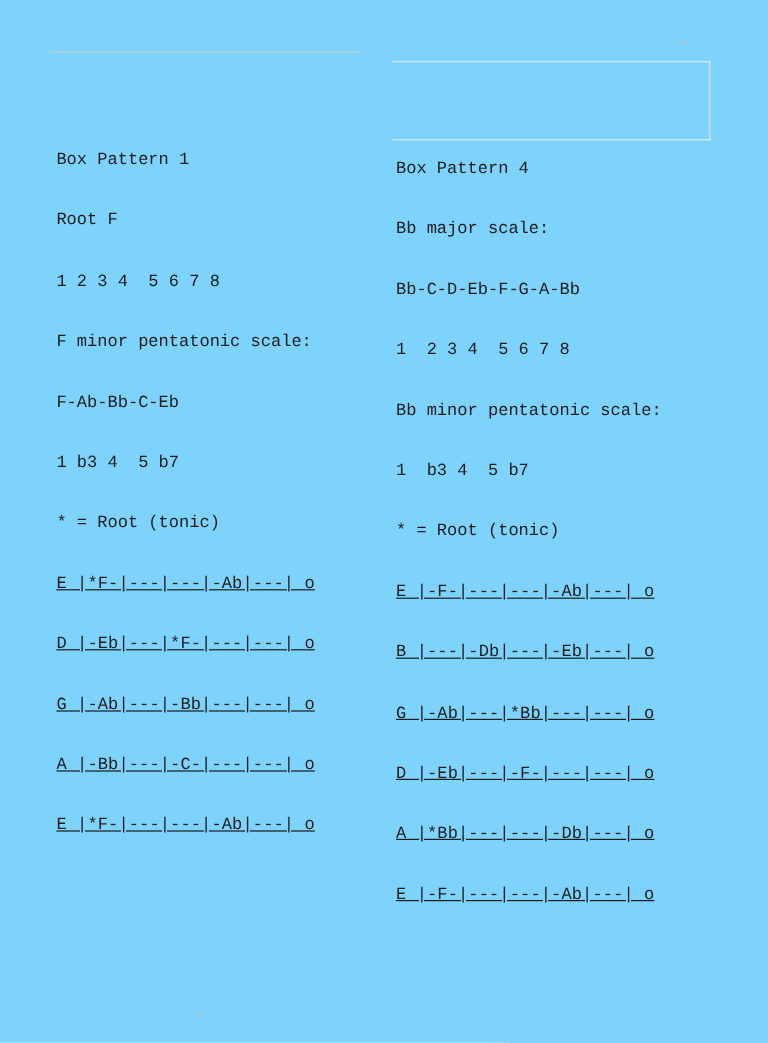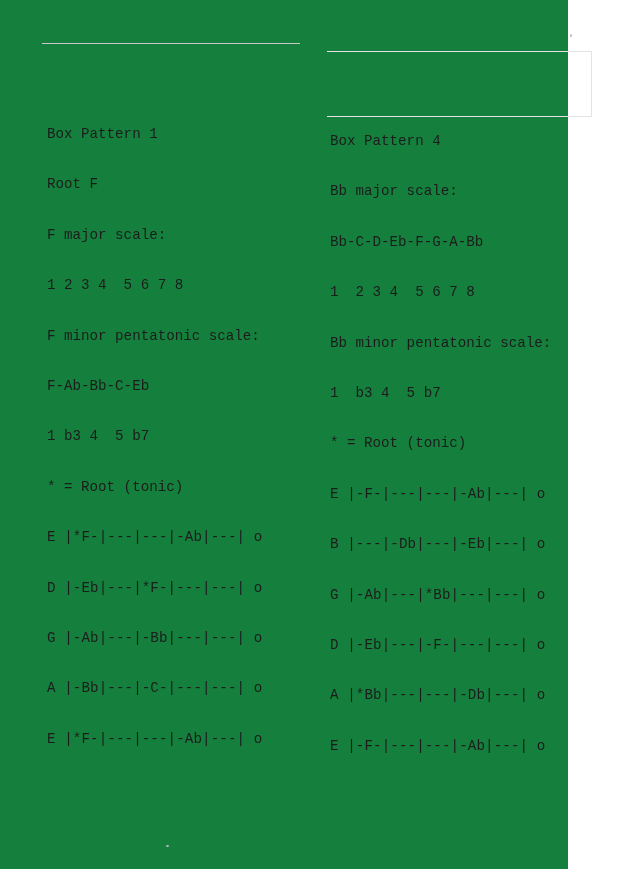--- a/index.html
+++ b/index.html
@@ -1,42 +1,41 @@
 <!DOCTYPE html>
 <html><head>
 <meta charset="utf-8">
 <style>
   html, body { margin: 0; padding: 0; background: #ffffff; }
   body { width: 640px; height: 869px; position: relative; overflow: hidden; }
-  .page { position: absolute; left: 0; top: 0; width: 568px; height: 869px; background: #15803d; }
+  .page { position: absolute; left: 0; top: 0; width: 640px; height: 869px; background: #7dd3fc; }
   .col { position: absolute; font-family: "Liberation Mono", "DejaVu Sans Mono", monospace; font-size: 14.2px; line-height: 16.8px; color: #1c1c1c; white-space: pre; }
   .col-left { left: 47px; top: 42px; }
   .col-right { left: 330px; top: 49px; }
   .pattern { margin: 0; }
   .line { display: block; height: 16.8px; }
-  .tab-row { display: block; height: 16.8px; letter-spacing: 0.1px; }
+  .tab-row { display: block; height: 16.8px; letter-spacing: 0.1px; text-decoration: underline; }
   .rule-top-left { position: absolute; left: 42px; top: 43px; width: 258px; height: 1px; background: #c8c8c8; }
   .box-p4 { position: absolute; left: 327px; top: 51px; width: 264px; height: 64px; border: 1px solid #e4e4e4; border-left: none; }
   .speck { position: absolute; background: #bbb; border-radius: 50%; }
 </style>
 </head>
 <body>
 
 <div class="page">
   <div class="rule-top-left"></div>
   <div class="box-p4"></div>
   <div class="speck" style="left:570px;top:34px;width:2px;height:3px;"></div>
   <div class="speck" style="left:166px;top:845px;width:3px;height:2px;"></div>
 
   <div class="col col-left">
     
     <div class="pattern">
       <span class="line">Box Pattern 1</span>
       <span class="line">Root F</span>
-      <span class="line">F major scale:</span>
       <span class="line">1 2 3 4  5 6 7 8</span>
       <span class="line">F minor pentatonic scale:</span>
       <span class="line">F-Ab-Bb-C-Eb</span>
       <span class="line">1 b3 4  5 b7</span>
       <span class="line">* = Root (tonic)</span>
       <span class="tab-row">E |*F-|---|---|-Ab|---| o</span>
       <span class="tab-row">D |-Eb|---|*F-|---|---| o</span>
       <span class="tab-row">G |-Ab|---|-Bb|---|---| o</span>
       <span class="tab-row">A |-Bb|---|-C-|---|---| o</span>
       <span class="tab-row">E |*F-|---|---|-Ab|---| o</span>

